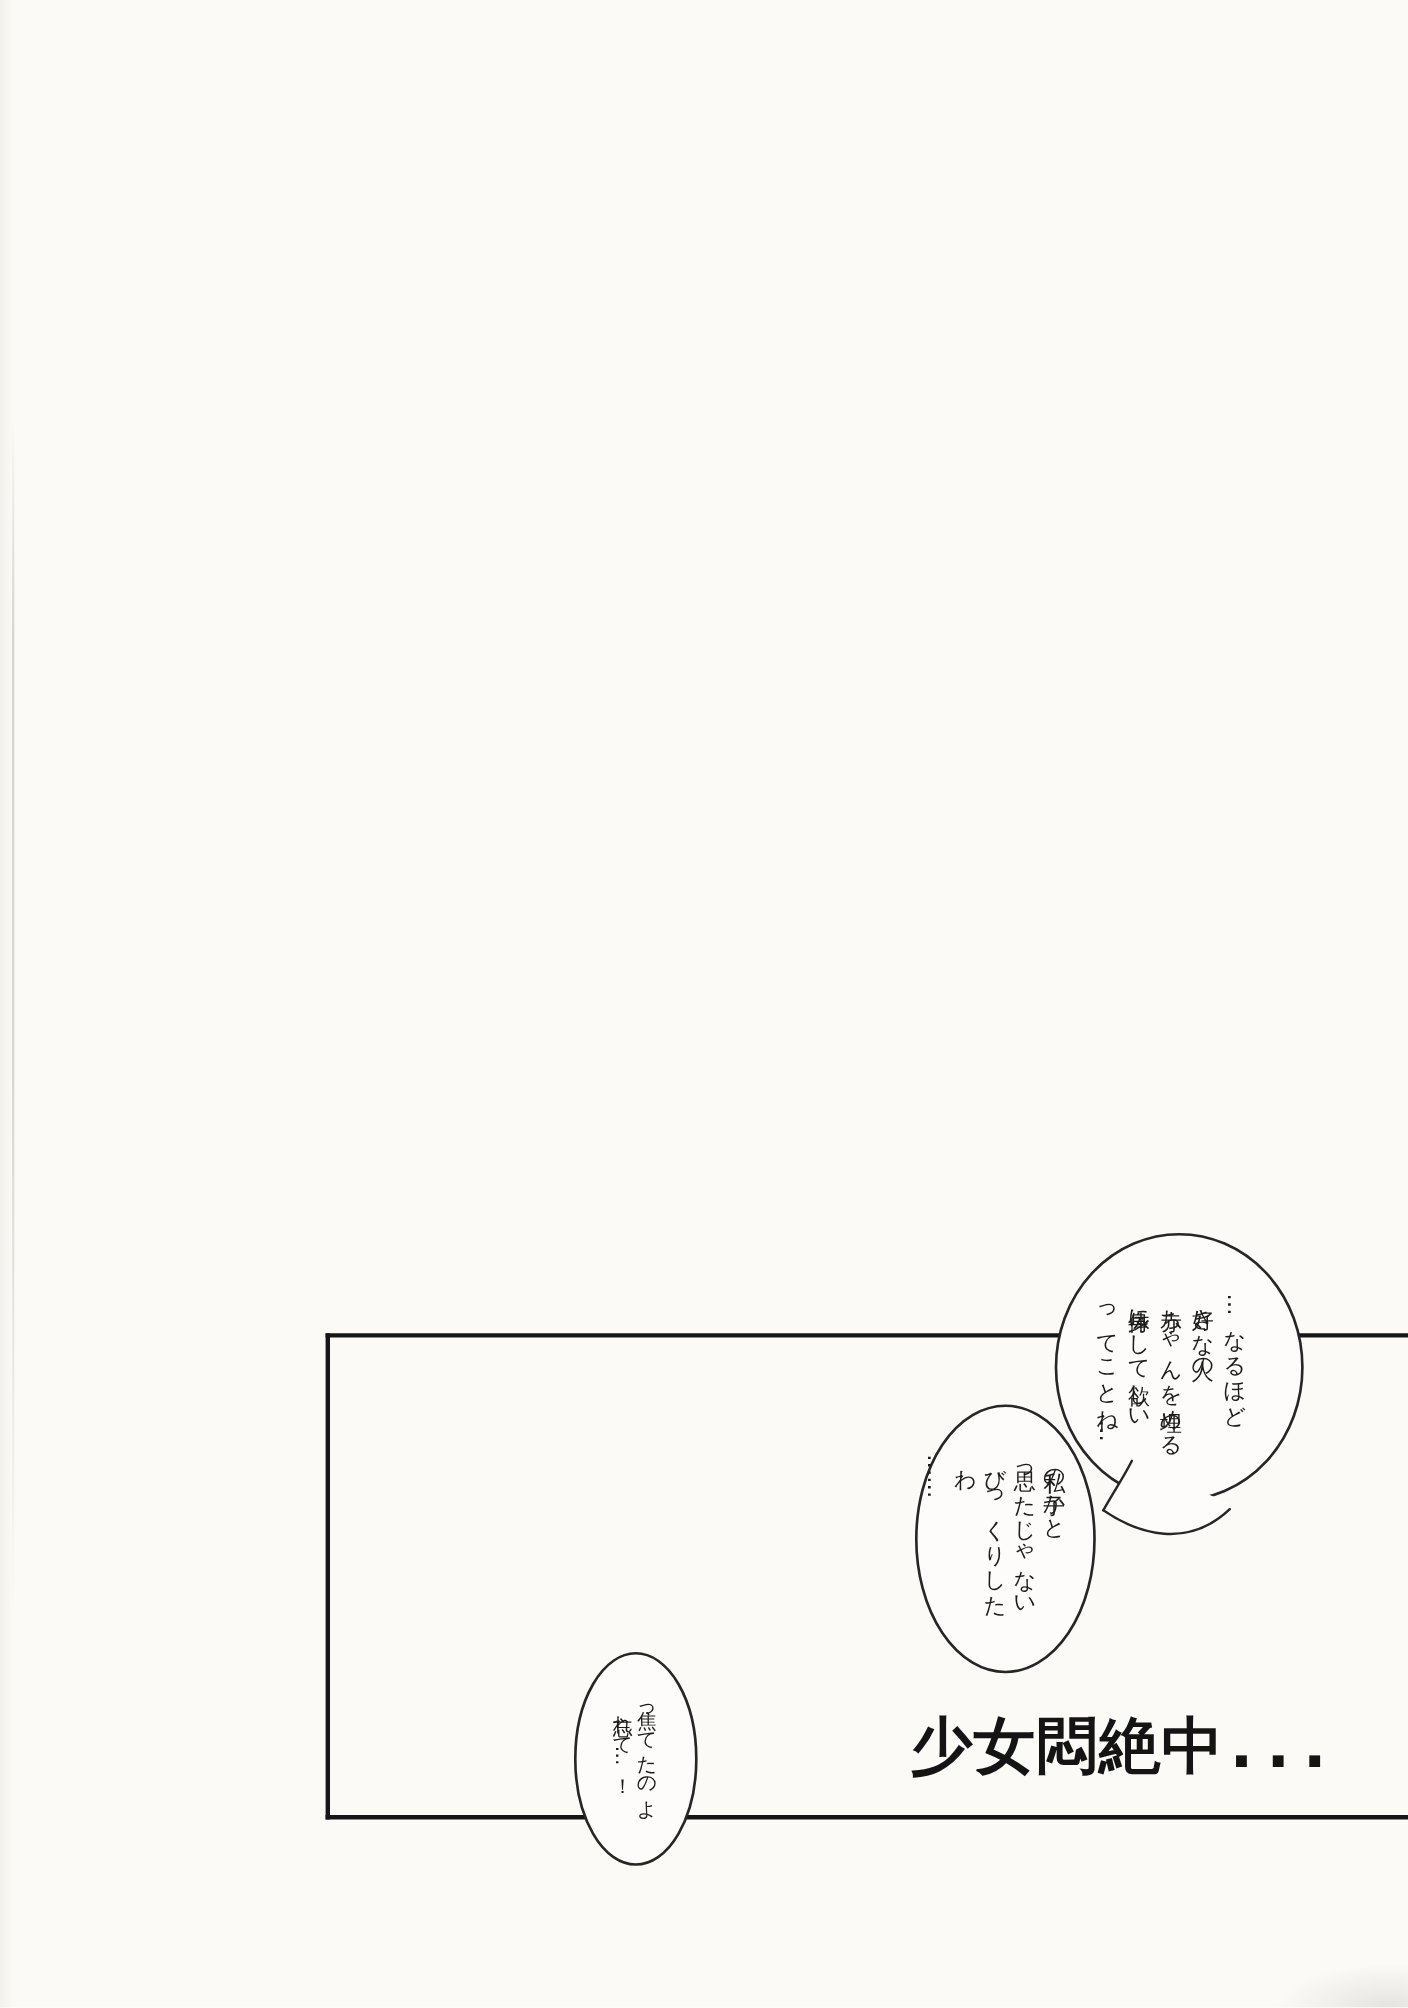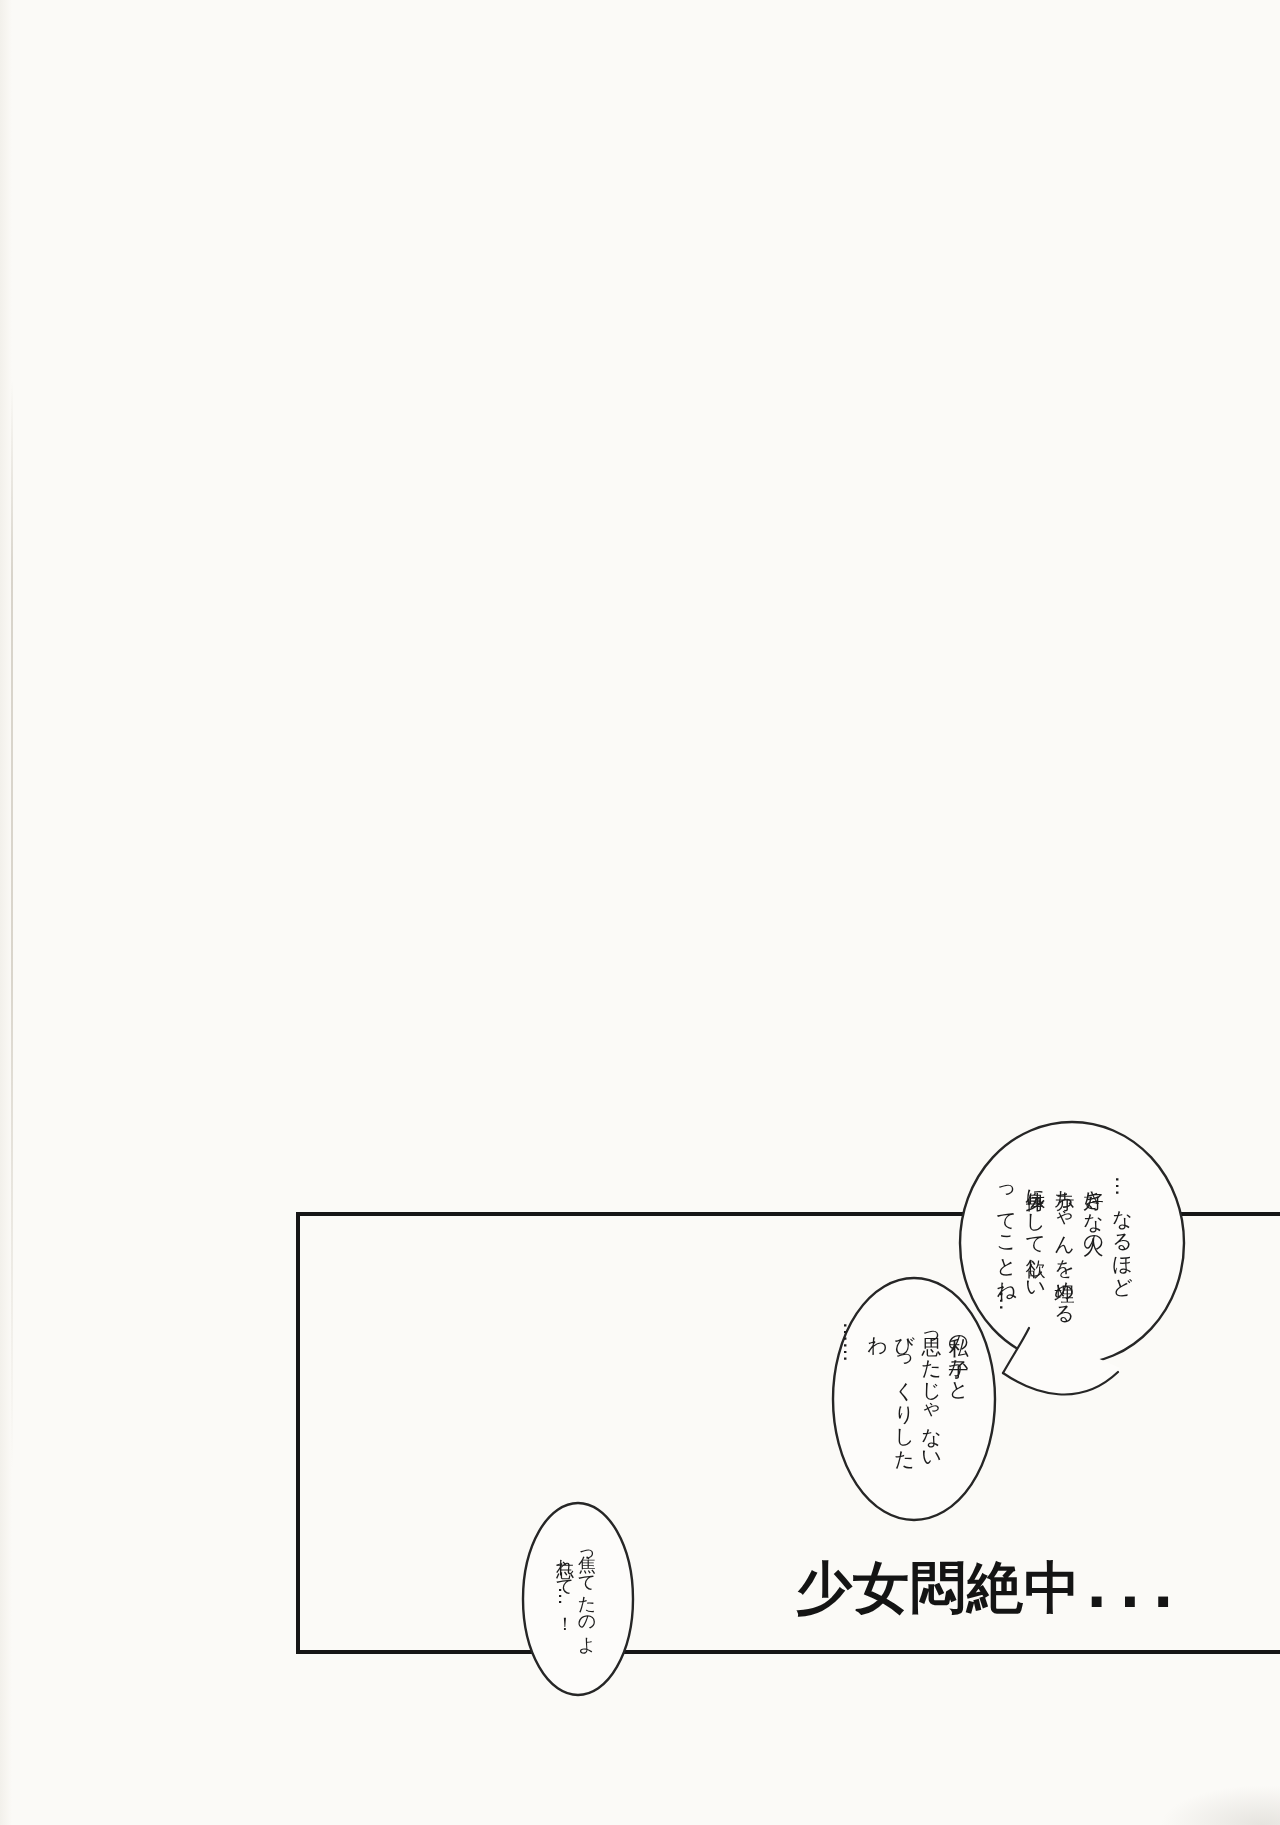--- a/index.html
+++ b/index.html
@@ -42,21 +42,21 @@
     letter-spacing:0;
     font-weight:500;
   }
   .vcol{display:block;}
   .b1{left:991px;top:1176px;width:146px;height:172px;font-size:20px;line-height:29px;}
   .b2{left:863px;top:1322px;width:109px;height:155px;font-size:20px;line-height:27px;}
   .b3{left:553px;top:1541px;width:45px;height:130px;font-size:18px;line-height:22px;}
   .b3 .vcol:nth-child(2){margin-top:5px;}
   
   .panel-title{
-    position:absolute;left:796px;top:1560px;
+    position:absolute;left:828px;top:1560px;
     font-size:56px;line-height:1;font-weight:800;
     color:#141414;letter-spacing:1px;white-space:nowrap;
   }
   .panel-title .dots{letter-spacing:12px;margin-left:5px;font-weight:800;}
 </style>
 </head>
 <body>
 
 <div class="page">
 

